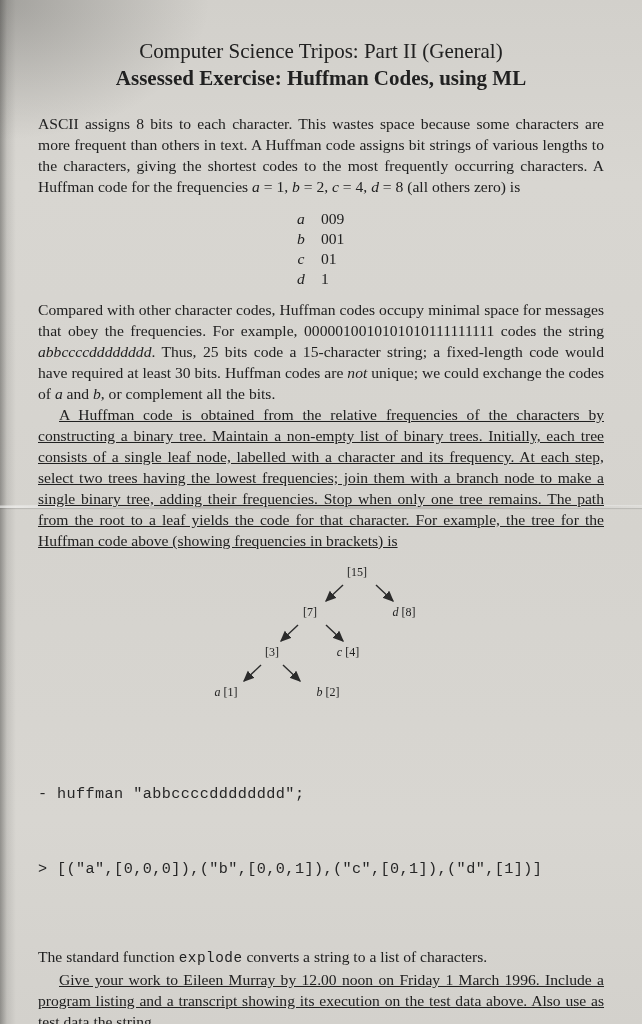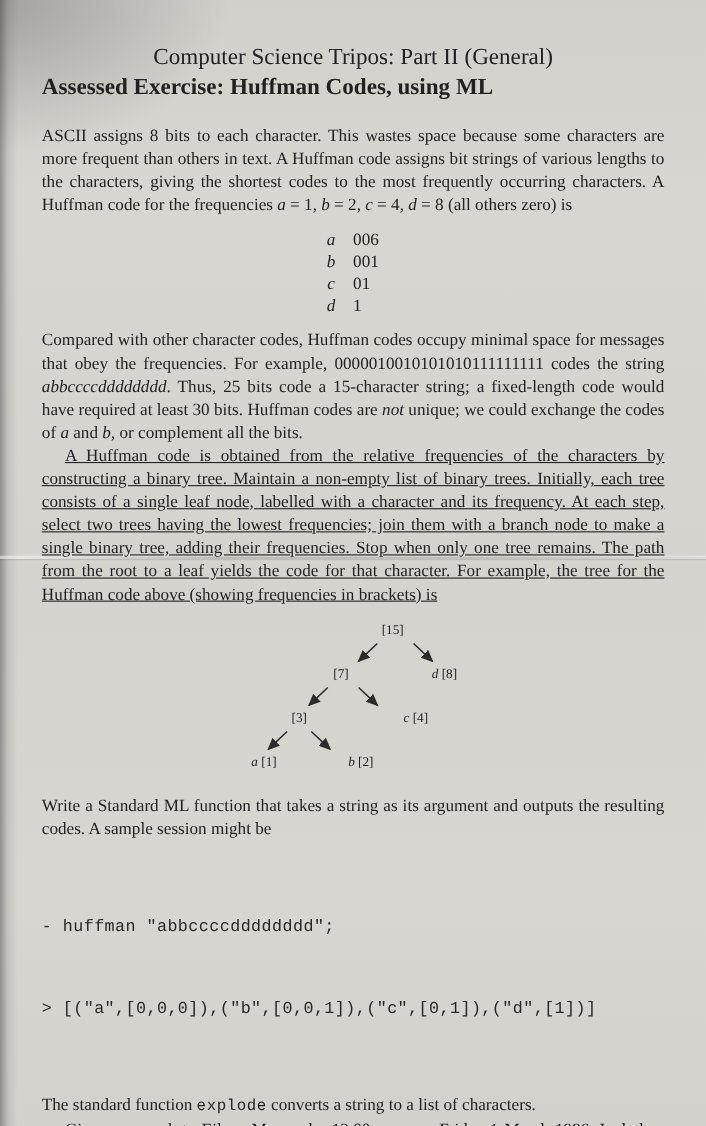--- a/index.html
+++ b/index.html
@@ -27,21 +27,21 @@
   }
   .content {
     position: absolute; left: 38px; top: 0; width: 566px;
   }
   .title1 {
     margin-top: 38px;
     text-align: center;
     font-size: 21px; line-height: 26px;
   }
   .title2 {
-    text-align: left;
+    text-align: center;
     font-weight: bold;
     font-size: 21px; line-height: 28px;
   }
   p.body-par {
     margin: 0;
     font-size: 15.6px; line-height: 21px;
     text-align: justify;
   }
   p.first { margin-top: 21px; font-family: Liberation Serif, serif; }
   p.indent { text-indent: 21px; text-decoration: underline; }
@@ -86,21 +86,21 @@
   <div class="content">
 
     <div class="title1">Computer Science Tripos: Part II (General)</div>
     <div class="title2">Assessed Exercise: Huffman Codes, using ML</div>
 
     <p class="body-par first"><span>ASCII assigns 8 bits to each character. This wastes space because some characters are more frequent than others in text. A Huffman code assigns bit strings of various lengths to the characters, giving the shortest codes to the most frequently occurring characters. A Huffman code for the frequencies </span><span class="s-i">a</span><span> = 1, </span><span class="s-i">b</span><span> = 2, </span><span class="s-i">c</span><span> = 4, </span><span class="s-i">d</span><span> = 8 (all others zero) is</span></p>
 
     <div class="code-table">
       <div class="code-row">
         <span class="code-letter">a</span>
-        <span class="code-bits">006</span>
+        <span class="code-bits">009</span>
       </div>
       <div class="code-row">
         <span class="code-letter">b</span>
         <span class="code-bits">001</span>
       </div>
       <div class="code-row">
         <span class="code-letter">c</span>
         <span class="code-bits">01</span>
       </div>
       <div class="code-row">
@@ -125,26 +125,25 @@
           <line x1="260" y1="69" x2="243" y2="85"></line>
           <line x1="288" y1="69" x2="305" y2="85"></line>
           <line x1="223" y1="109" x2="206" y2="125"></line>
           <line x1="245" y1="109" x2="262" y2="125"></line>
         </g>
       </svg>
       <span class="tree-node" style="left:319px; top:7px;"><span class="s-i"></span><span>[15]</span></span>
       <span class="tree-node" style="left:272px; top:47px;"><span class="s-i"></span><span>[7]</span></span>
       <span class="tree-node" style="left:366px; top:47px;"><span class="s-i">d </span><span>[8]</span></span>
       <span class="tree-node" style="left:234px; top:87px;"><span class="s-i"></span><span>[3]</span></span>
-      <span class="tree-node" style="left:340px; top:87px;"><span class="s-i">c </span><span>[4]</span></span>
-      <span class="tree-node" style="left:202px; top:127px;"><span class="s-i">a </span><span>[1]</span></span>
+      <span class="tree-node" style="left:310px; top:87px;"><span class="s-i">c </span><span>[4]</span></span>
+      <span class="tree-node" style="left:188px; top:127px;"><span class="s-i">a </span><span>[1]</span></span>
       <span class="tree-node" style="left:274px; top:127px;margin-left:16px;"><span class="s-i">b </span><span>[2]</span></span>
     </div>
 
-    <p class="body-par"><span>Write a Standard ML function that takes a string as its argument and outputs the resulting codes. A sample session might be</span></p>
 
     <div class="session">
       <div>- huffman "abbccccdddddddd";</div>
       <div>&gt; [("a",[0,0,0]),("b",[0,0,1]),("c",[0,1]),("d",[1])]</div>
     </div>
 
     <p class="body-par"><span>The standard function </span><span class="s-tt">explode</span><span> converts a string to a list of characters.</span></p>
     <p class="body-par indent"><span>Give your work to Eileen Murray by 12.00 noon on Friday 1 March 1996. Include a program listing and a transcript showing its execution on the test data above. Also use as test data the string </span></p>
 
   </div>

